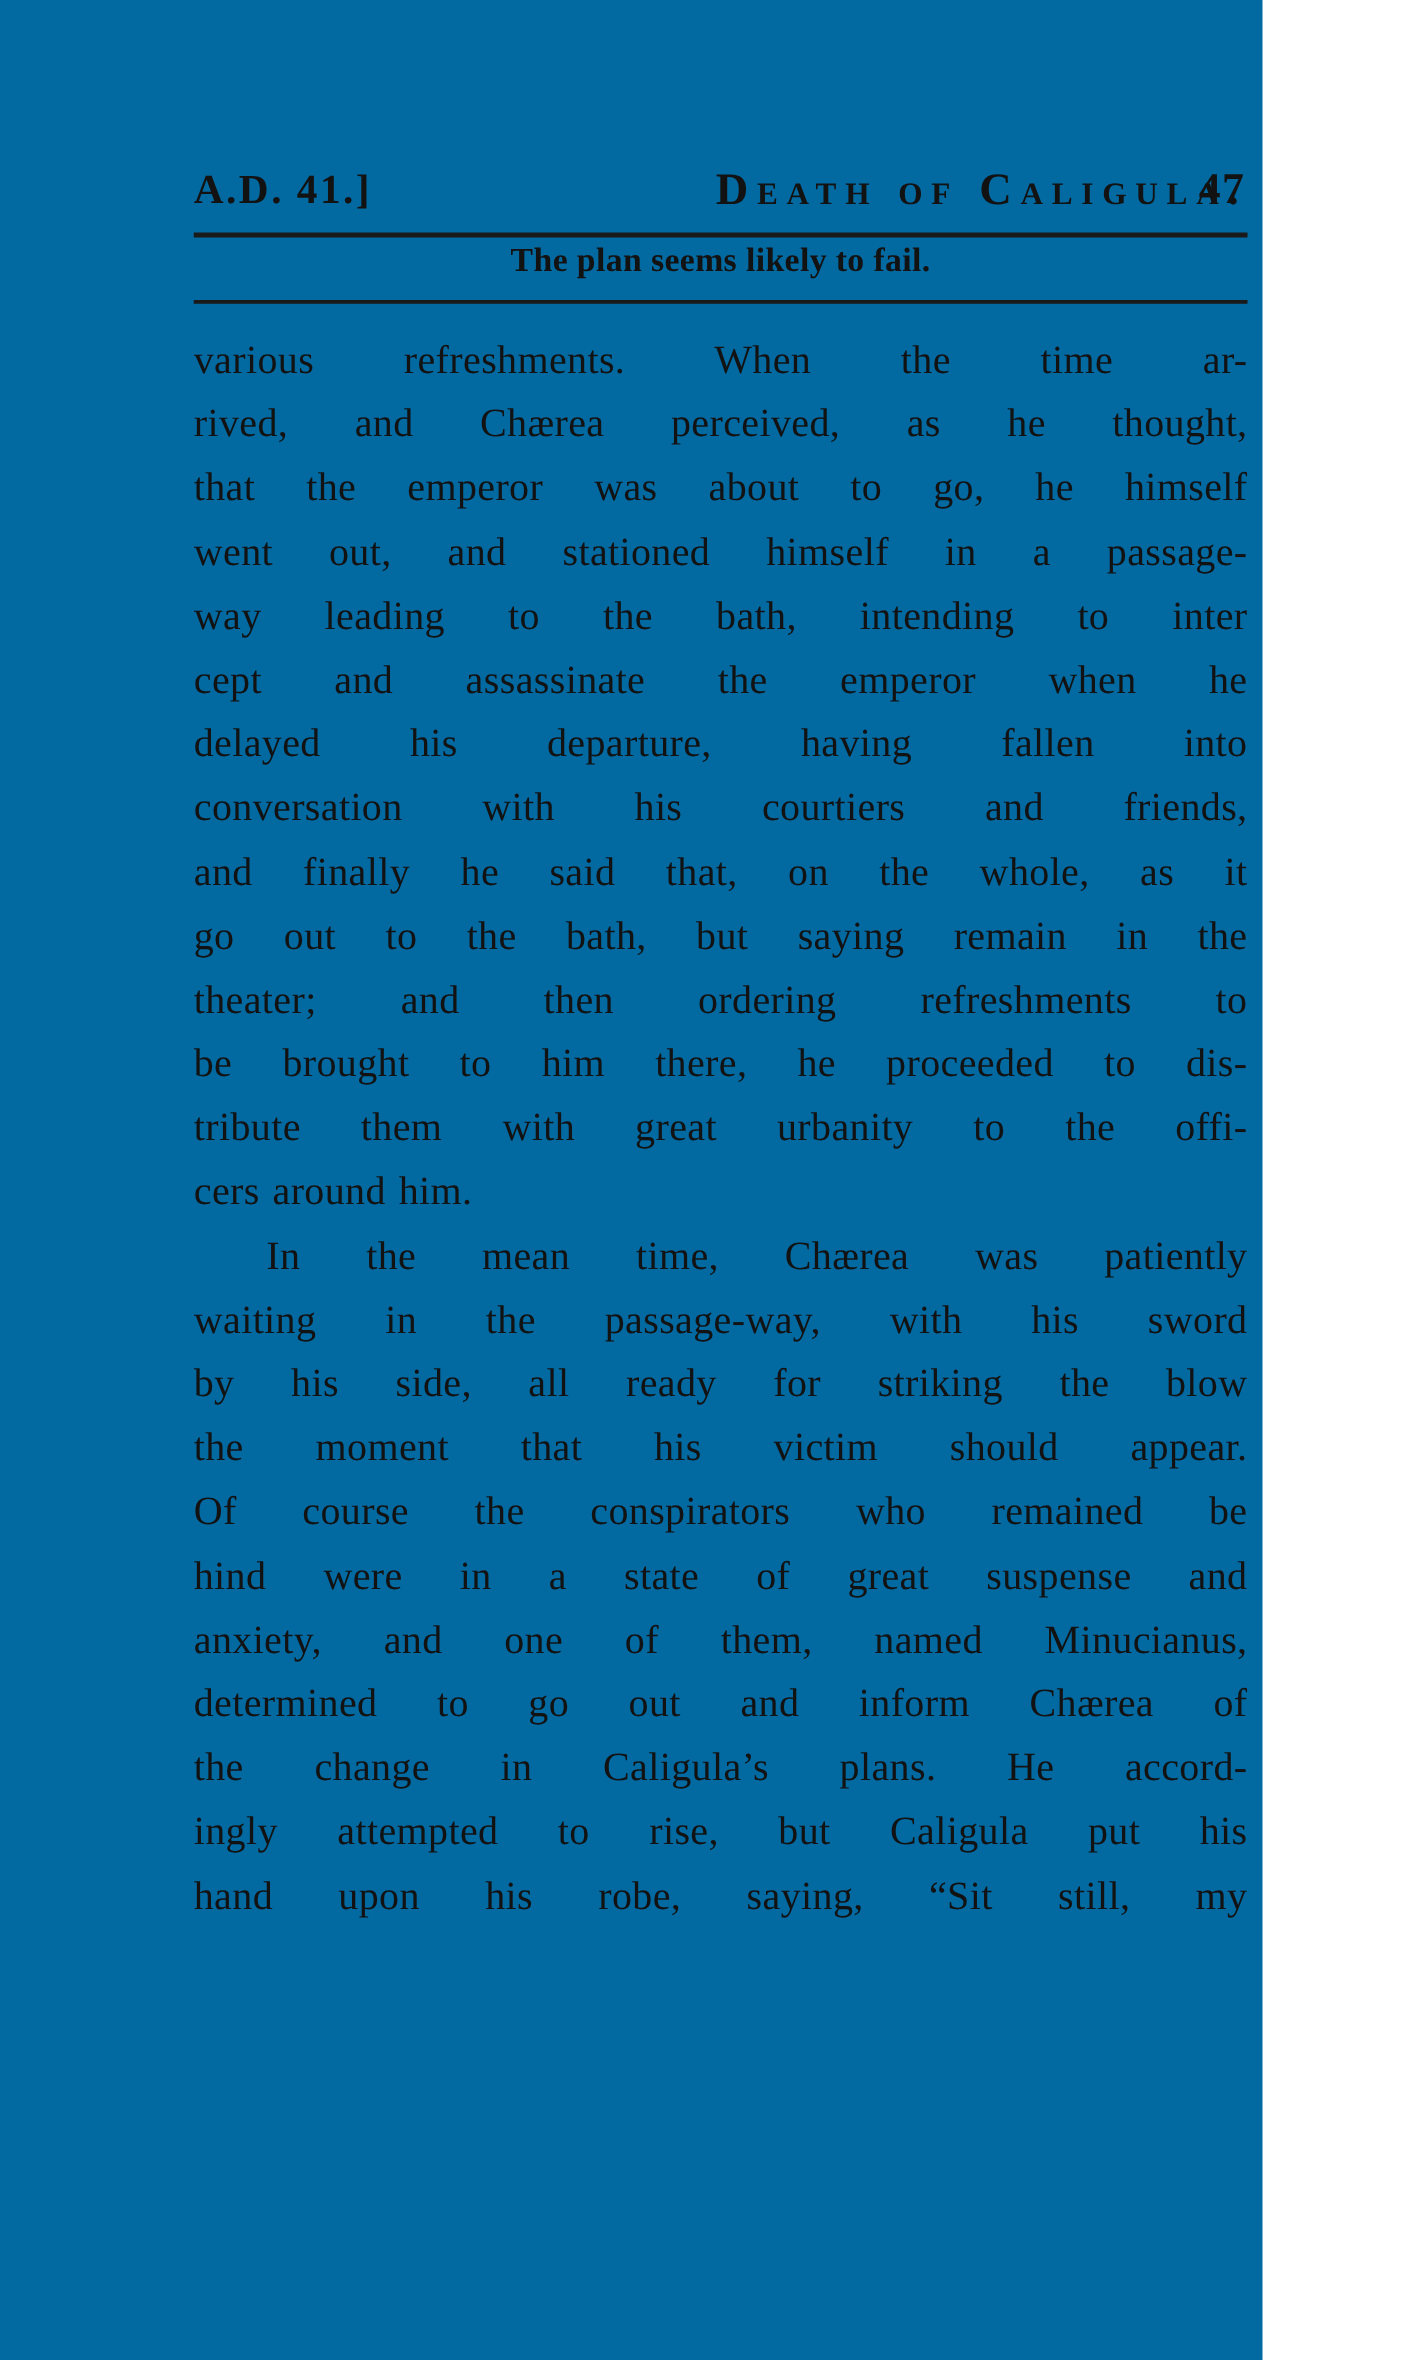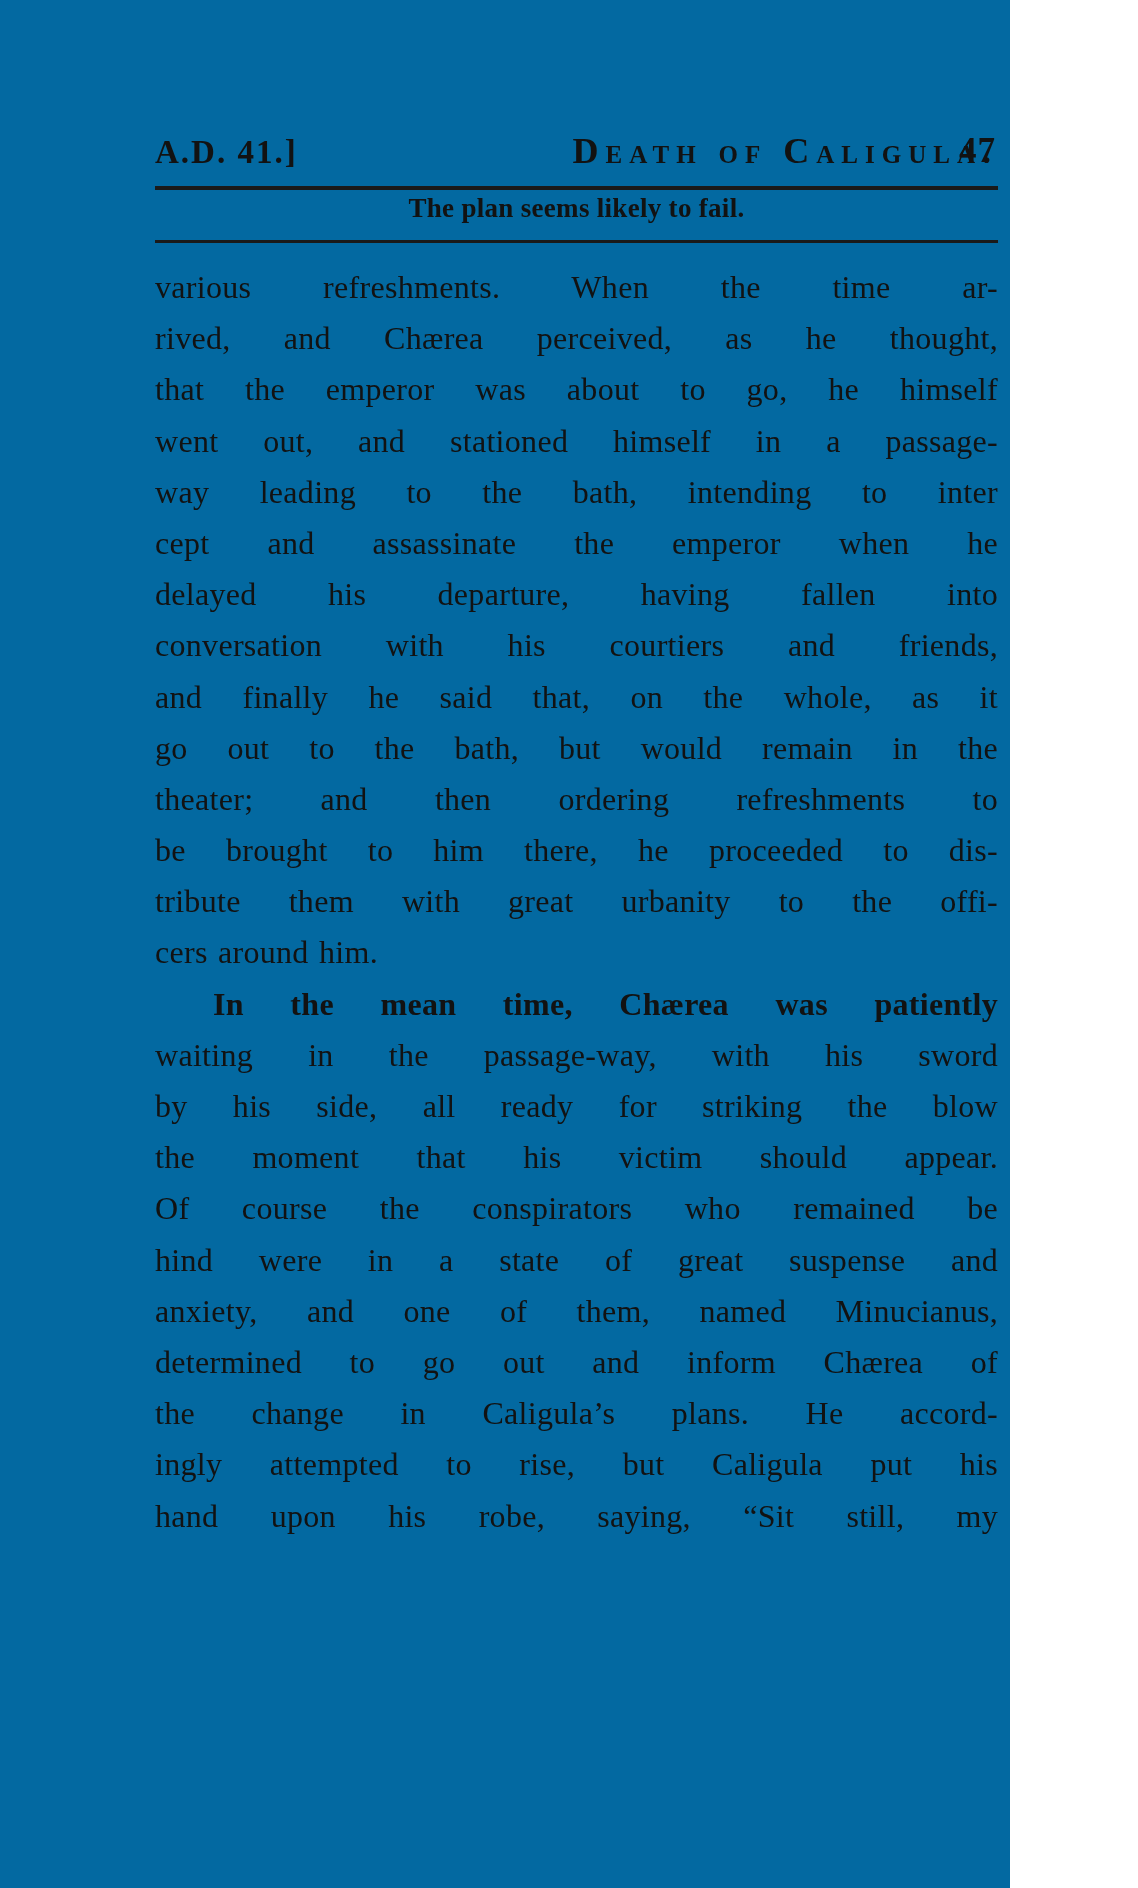--- a/index.html
+++ b/index.html
@@ -47,21 +47,21 @@
     word-spacing: 2px;
   }
   .bline {
     line-height: 51.2px;
     height: 51.2px;
     overflow: hidden;
     text-align: justify;
     text-align-last: justify;
   }
   .bline.short { text-align-last: left; }
-  .bline.indent { text-indent: 58px; font-weight: bold; }
+  .bline.indent { text-indent: 58px; }
 </style>
 </head>
 <body>
 
 <div class="page">
 
   <div class="hdr">
     <span class="hdr-date">A.D. 41.]</span>
     <span class="hdr-title">Death of Caligula.</span>
     <span class="hdr-num">47</span>
@@ -77,21 +77,21 @@
     <div>
         <div class="bline">various refreshments.  When the time ar-</div>
         <div class="bline">rived, and Chærea perceived, as he thought,</div>
         <div class="bline">that the emperor was about to go, he himself</div>
         <div class="bline">went out, and stationed himself in a passage-</div>
         <div class="bline">way leading to the bath, intending to inter</div>
         <div class="bline">cept and assassinate the emperor when he</div>
         <div class="bline">delayed his departure, having fallen into</div>
         <div class="bline">conversation with his courtiers and friends,</div>
         <div class="bline">and finally he said that, on the whole, as it</div>
-        <div class="bline">go out to the bath, but would remain in the</div>
+        <div class="bline">go out to the bath, but saying remain in the</div>
         <div class="bline">theater; and then ordering refreshments to</div>
         <div class="bline">be brought to him there, he proceeded to dis-</div>
         <div class="bline">tribute them with great urbanity to the offi-</div>
         <div class="bline short">cers around him.</div>
         <div class="bline indent">In the mean time, Chærea was patiently</div>
         <div class="bline">waiting in the passage-way, with his sword</div>
         <div class="bline">by his side, all ready for striking the blow</div>
         <div class="bline">the moment that his victim should appear.</div>
         <div class="bline">Of course the conspirators who remained be</div>
         <div class="bline">hind were in a state of great suspense and</div>

